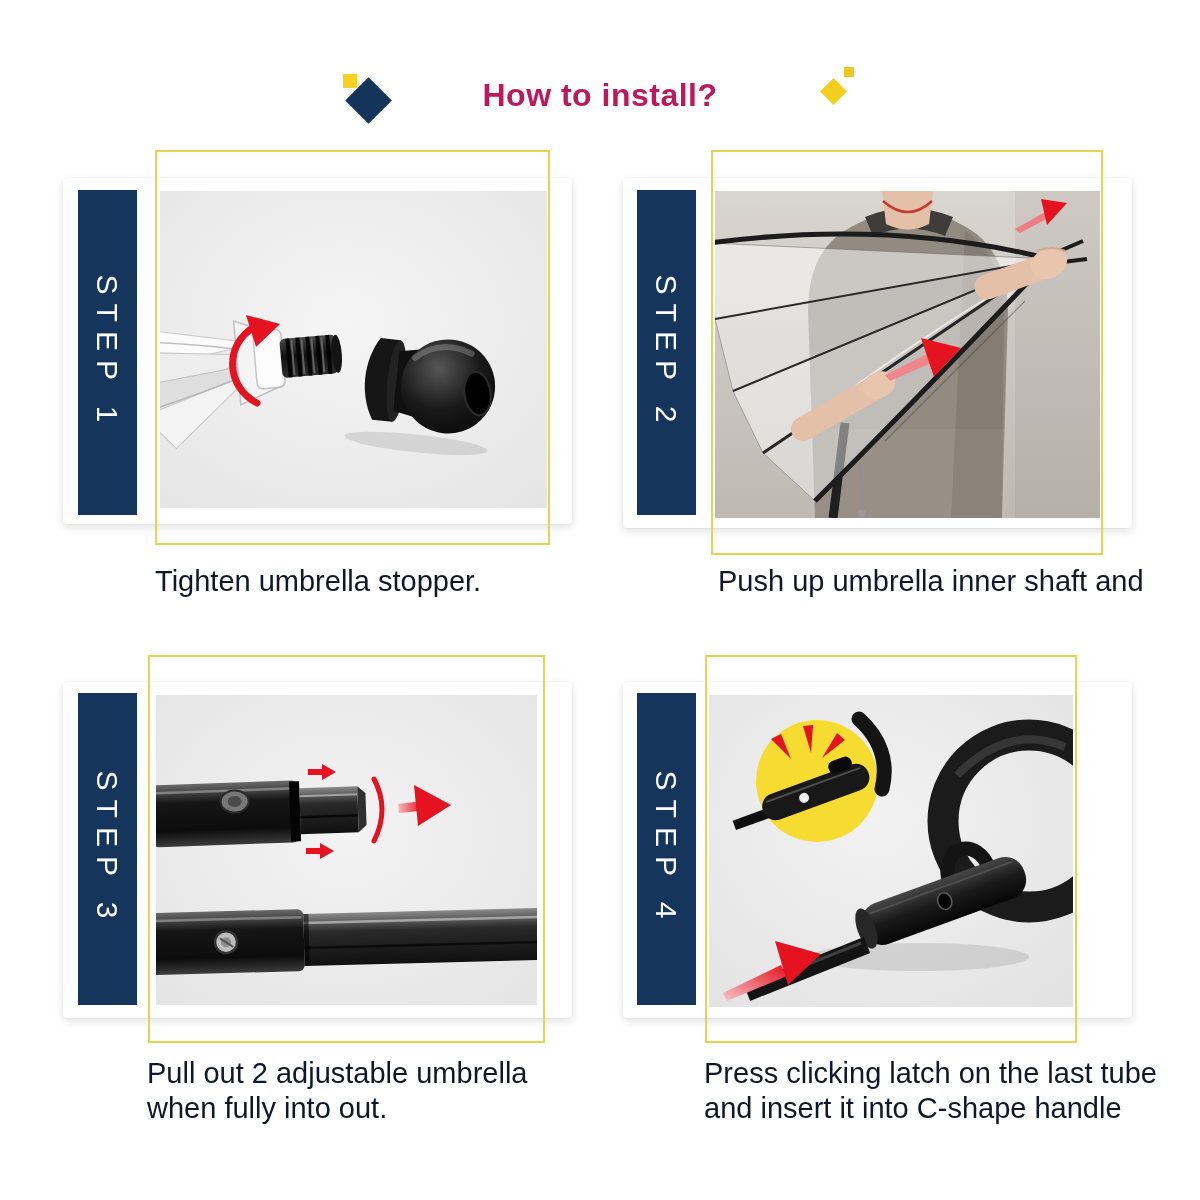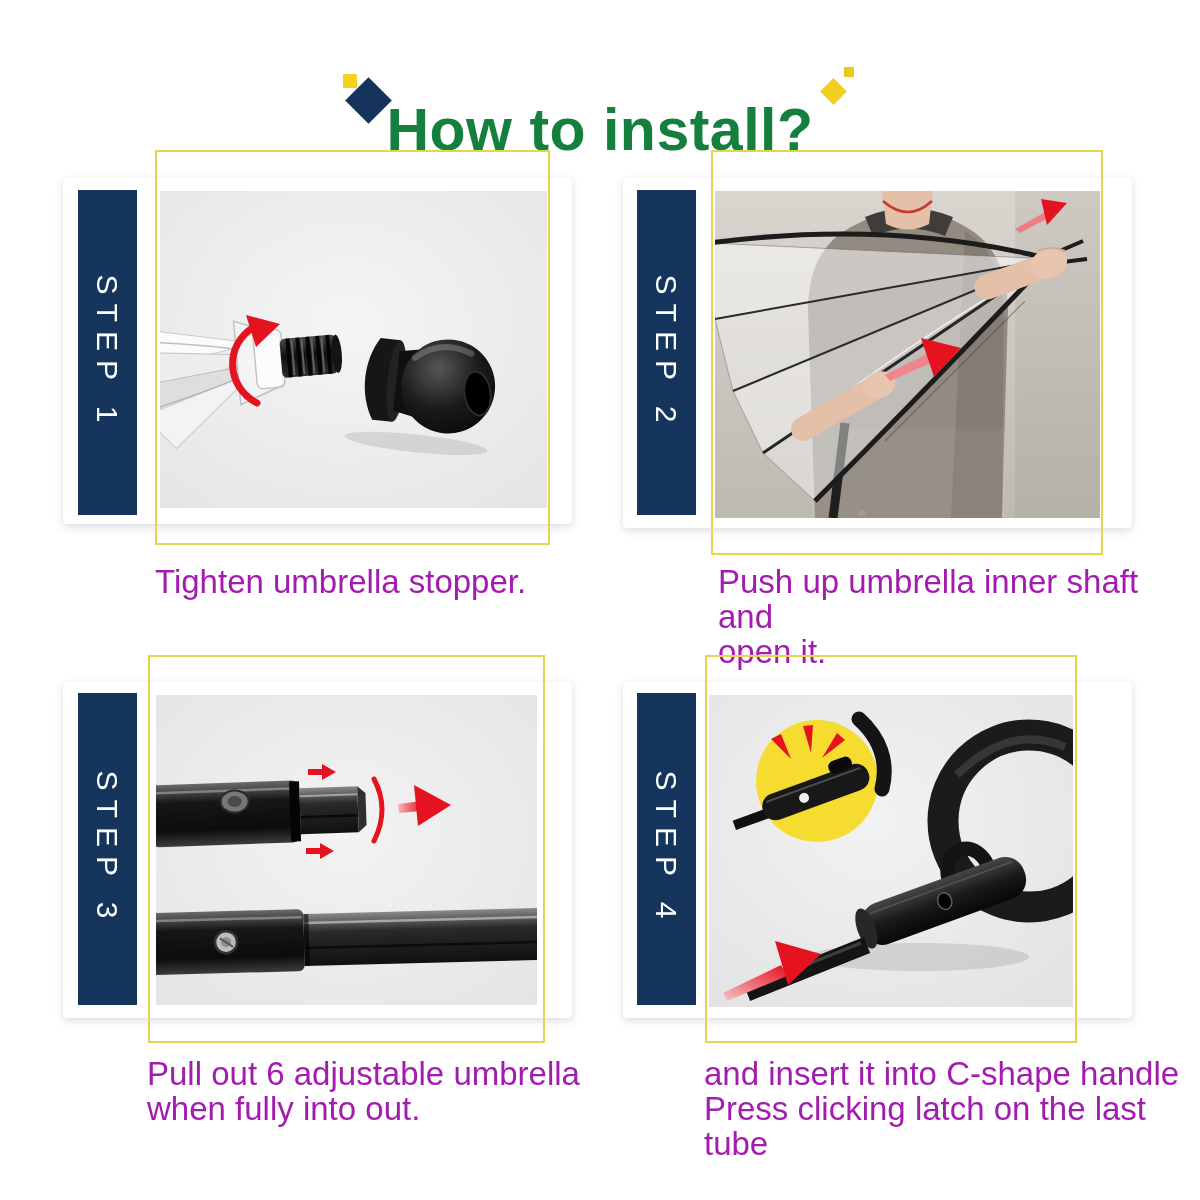--- a/index.html
+++ b/index.html
@@ -2,41 +2,41 @@
 <html><head>
 <meta charset="utf-8">
 <style>
   html,body{margin:0;padding:0;background:#ffffff;}
   body{width:1200px;height:1200px;position:relative;overflow:hidden;
        font-family:"Liberation Sans",sans-serif;}
   .stage{position:absolute;left:0;top:0;width:1200px;height:1200px;}
 
   
   .page-title{position:absolute;left:0;top:56px;width:1200px;text-align:center;
-    font-size:59px;font-weight:bold;color:#15803d;letter-spacing:.5px;}
+    font-size:32px;font-weight:bold;color:#be185d;letter-spacing:.5px;}
   .orn{position:absolute;}
   .orn-left{left:343px;top:72px;width:54px;height:54px;}
   .orn-left .sq{position:absolute;left:0;top:2px;width:14px;height:14px;background:#f5d21f;}
   .orn-left .dia{position:absolute;left:9px;top:12px;width:33px;height:33px;background:#15345b;transform:rotate(45deg);}
   .orn-right{left:818px;top:62px;width:42px;height:42px;}
   .orn-right .sq{position:absolute;left:26px;top:5px;width:10px;height:10px;background:#edc81d;}
   .orn-right .dia{position:absolute;left:6px;top:20px;width:19px;height:19px;background:#f2cf1e;transform:rotate(45deg);}
 
   
   .panel{position:absolute;inset:0;}
   .frame{position:absolute;border:2px solid #e5d44f;box-sizing:border-box;z-index:3;}
   .card{position:absolute;background:#ffffff;border-radius:4px;
         box-shadow:0 3px 10px rgba(0,0,0,.13), 0 0 2px rgba(0,0,0,.06);z-index:1;}
   .stepbar{position:absolute;background:#16355c;z-index:2;
            display:flex;align-items:center;justify-content:center;overflow:visible;}
   .steplabel{display:block;transform:rotate(90deg);white-space:nowrap;color:#ffffff;
              font-size:30px;font-weight:400;letter-spacing:9px;}
   .photo{position:absolute;z-index:2;overflow:hidden;background:#ececec;}
   .photo svg{display:block;width:100%;height:100%;}
-  .caption{position:absolute;z-index:2;color:#a21caf;font-size:33px;line-height:35px;}
+  .caption{position:absolute;z-index:2;color:#0f172a;font-size:29px;line-height:35px;}
 
   
   #f1{left:155px;top:150px;width:395px;height:395px;}
   #f2{left:711px;top:150px;width:392px;height:405px;}
   #f3{left:148px;top:655px;width:397px;height:388px;}
   #f4{left:705px;top:655px;width:372px;height:388px;}
   
   #c1{left:63px;top:178px;width:509px;height:346px;}
   #c2{left:623px;top:178px;width:509px;height:350px;}
   #c3{left:63px;top:682px;width:509px;height:336px;}
@@ -204,21 +204,20 @@
           <polygon points="326,8 352,12 332,34" fill="#e4131f"></polygon>
         </g>
         <g>
           <polygon points="170,184 212,163 216,172 175,190" fill="#f0858c"></polygon>
           <polygon points="206,147 246,157 219,186" fill="#e4131f"></polygon>
         </g>
       </svg>
     </div>
     <div class="caption" id="cap2">
       <div>Push up umbrella inner shaft and</div>
-      <div>open it.</div>
     </div>
   </section>
 
   <section class="panel">
     <div class="frame" id="f3"></div>
     <div class="card" id="c3"></div>
     <div class="stepbar" id="b3">
       <span class="steplabel">STEP 3</span>
     </div>
     <div class="photo" id="p3">
@@ -275,21 +274,21 @@
           <circle cx="70" cy="244" r="5" fill="#8e8e8e"></circle>
           <line x1="64" y1="240" x2="77" y2="249" stroke="#555555" stroke-width="2"></line>
           <rect x="148" y="218" width="240" height="52" fill="url(#tube3b)"></rect>
           <line x1="148" y1="227" x2="386" y2="227" stroke="#b9b9b9" stroke-width="2.5" opacity=".8"></line>
           <line x1="148" y1="252" x2="386" y2="252" stroke="#000000" stroke-width="2.5" opacity=".6"></line>
           <rect x="148" y="218" width="5" height="52" fill="#000000" opacity=".55"></rect>
         </g>
       </svg>
     </div>
     <div class="caption" id="cap3">
-      <div>Pull out 6 adjustable umbrella</div>
+      <div>Pull out 2 adjustable umbrella</div>
       <div>when fully into out.</div>
     </div>
   </section>
 
   <section class="panel">
     <div class="frame" id="f4"></div>
     <div class="card" id="c4"></div>
     <div class="stepbar" id="b4">
       <span class="steplabel">STEP 4</span>
     </div>
@@ -346,18 +345,18 @@
           <circle cx="96" cy="264" r="6.5" fill="#d8d8d8" stroke="#7c7c7c" stroke-width="1.5"></circle>
         </g>
 
         <g>
           <polygon points="14,298 72,270 78,281 18,306" fill="url(#arrow4)"></polygon>
           <polygon points="66,246 112,259 79,290" fill="#e4131f"></polygon>
         </g>
       </svg>
     </div>
     <div class="caption" id="cap4">
+      <div>Press clicking latch on the last tube</div>
       <div>and insert it into C-shape handle</div>
-      <div>Press clicking latch on the last tube</div>
     </div>
   </section>
 
 </div>
 
 </body></html>

